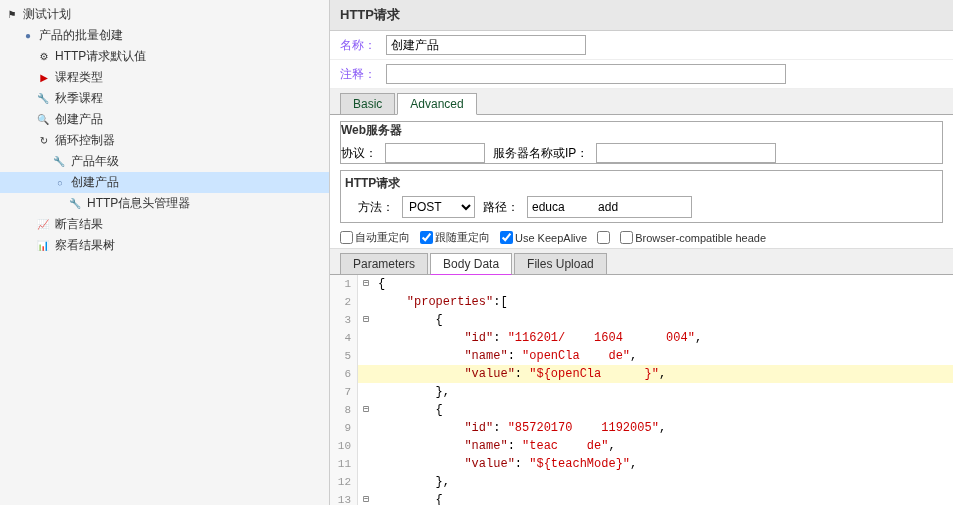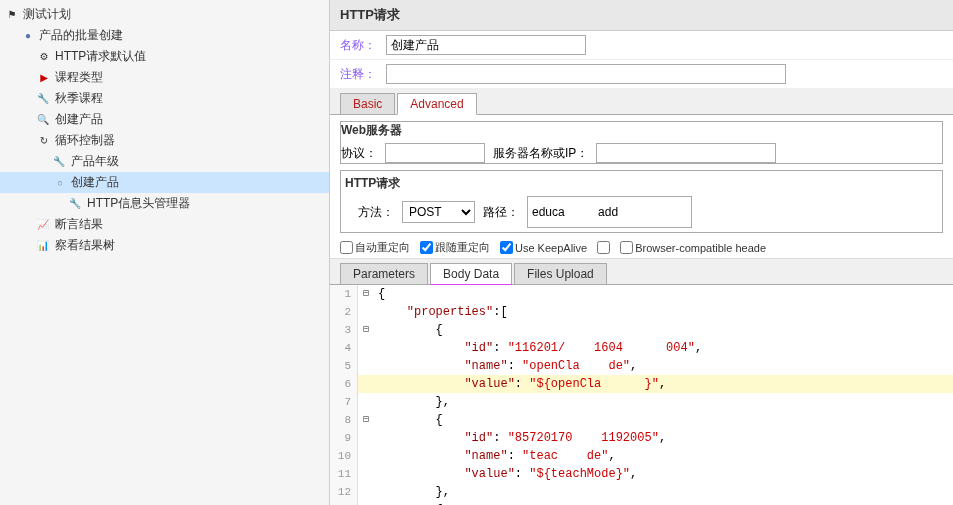--- a/index.html
+++ b/index.html
@@ -95,21 +95,21 @@
       background: #f0f0f0;
     }
     .tab-btn {
       padding: 3px 12px;
       border: 1px solid #aaa;
       border-bottom: none;
       background: #e0e0e0;
       cursor: pointer;
       font-size: 12px;
       margin-right: 2px;
-      color: #b91c1c;
+      color: #14532d;
     }
     .tab-btn.active {
       background: #fff;
       border-bottom: 1px solid #fff;
       margin-bottom: -1px;
       z-index: 1;
       position: relative;
     }
 
     
@@ -147,21 +147,21 @@
       border: 1px solid #aaa;
       padding: 1px 2px;
       font-size: 12px;
       height: 22px;
       background: #fff;
     }
     .path-input {
       border: 1px solid #aaa;
       padding: 2px 4px;
       font-size: 12px;
-      height: 32px;
+      height: 22px;
       min-width: 120px;
       background: #fff;
     }
 
     
     .checkboxes-row {
       display: flex;
       align-items: center;
       gap: 10px;
       padding: 3px 10px;

